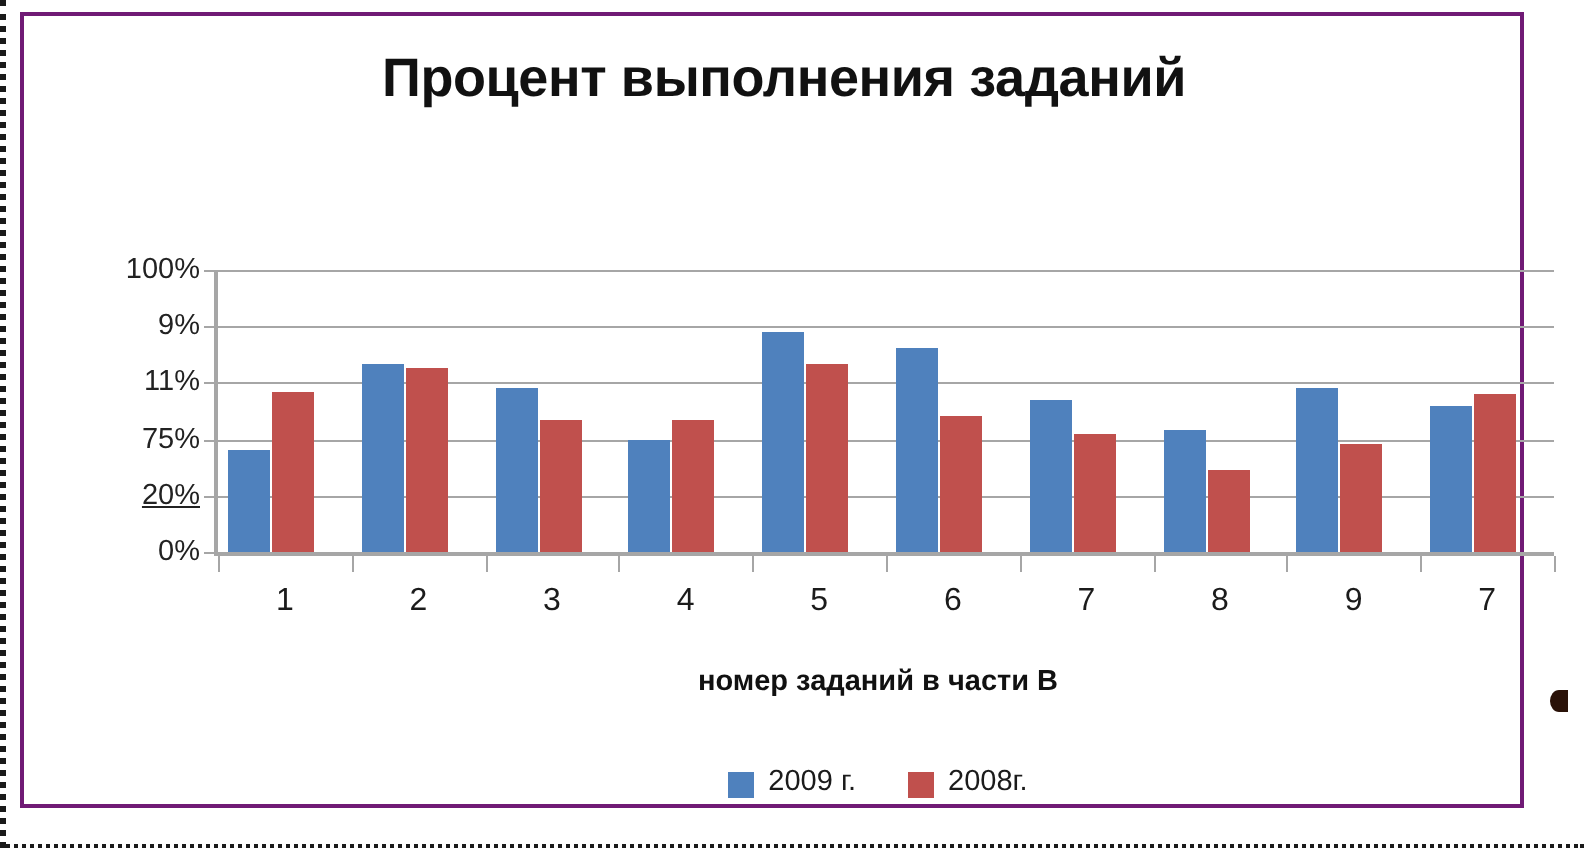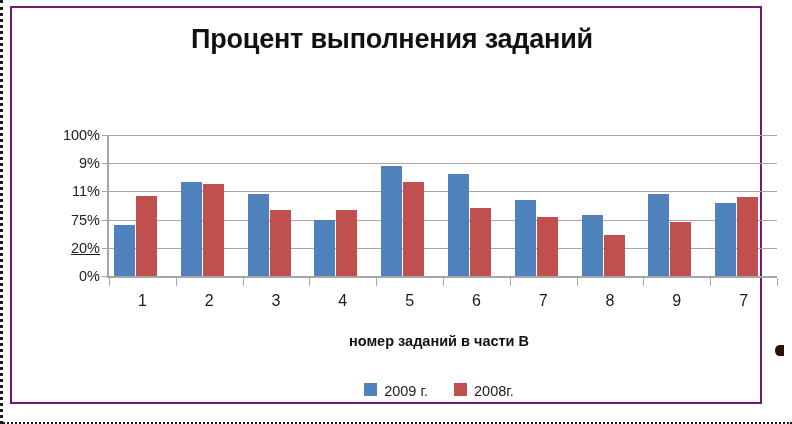--- a/index.html
+++ b/index.html
@@ -161,21 +161,21 @@
     left: 85px;
     top: 375px;
     width: 684px;
     display: flex;
     justify-content: center;
     align-items: center;
     gap: 26px;
   }
   .legend-item {
     display: flex;
-    align-items: flex-start;
+    align-items: flex-end;
     gap: 7px;
   }
   .legend-swatch {
     width: 13px;
     height: 13px;
   }
   .legend-text {
     font-size: 14.5px;
     color: #1b1b1b;
   }

